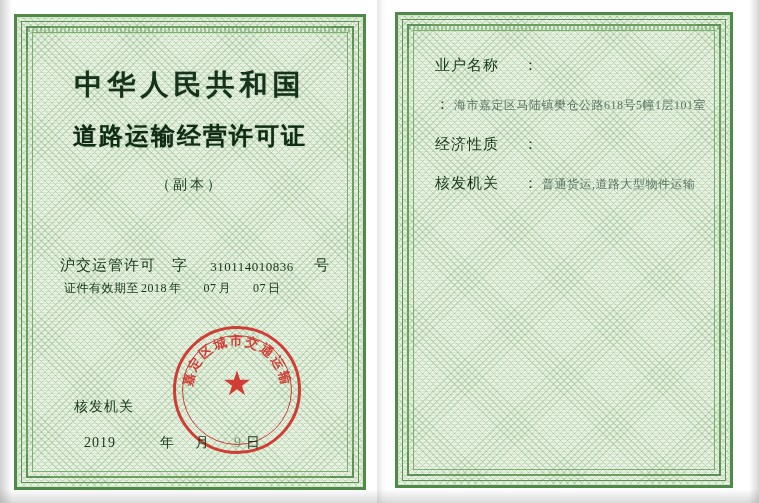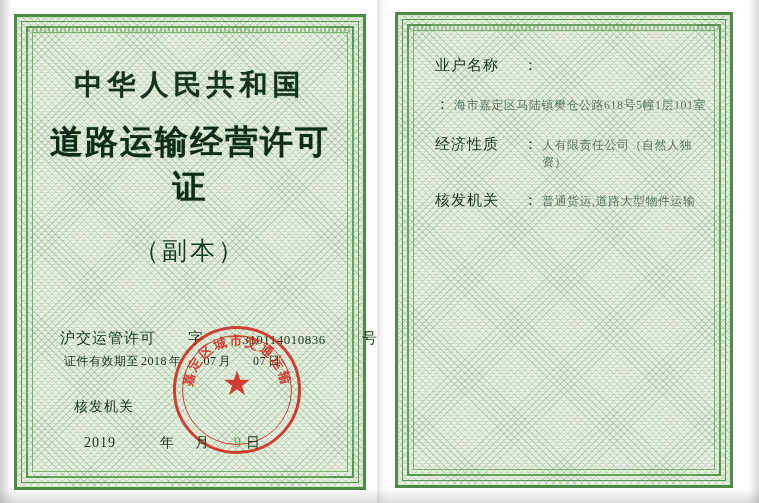--- a/index.html
+++ b/index.html
@@ -105,46 +105,45 @@
     font-size: 28px;
     letter-spacing: 5px;
     color: #14331a;
     text-shadow: 0 0 1px rgba(20,51,26,0.5);
   }
   .title-main {
     margin-top: 16px;
     text-align: center;
     font-family: "Liberation Serif", serif;
     font-weight: bold;
-    font-size: 33px;
+    font-size: 24px;
     letter-spacing: 2px;
     color: #0f2d14;
     text-shadow: 0 0 1px rgba(15,45,20,0.6);
   }
   .title-sub {
     margin-top: 24px;
     text-align: center;
     font-family: "Liberation Serif", serif;
-    font-size: 25px;
+    font-size: 14px;
     letter-spacing: 3px;
     color: #173a1c;
   }
 
   .field-row {
     display: flex;
     align-items: flex-end;
     font-family: "Liberation Serif", serif;
     color: #17361a;
   }
   .licno-row {
     margin-top: 62px;
     padding-left: 22px;
     font-size: 15px;
     letter-spacing: 1px;
-    gap: 16px;
   }
   .licno-label { white-space: nowrap; }
   .licno-zi { margin: 0 16px; }
   .licno-value {
     font-size: 13px;
     letter-spacing: 0.5px;
     border-bottom: 0px solid transparent;
     min-width: 96px;
     text-align: center;
   }
@@ -391,21 +390,20 @@
           </div>
 
           <div class="info-row">
             <span class="info-colon">：</span>
             <span class="info-value two-line">海市嘉定区马陆镇樊仓公路618号5幢1层101室</span>
           </div>
 
           <div class="info-row">
             <span class="info-label">经济性质</span>
             <span class="info-colon">：</span>
-            <span class="info-value">人有限责任公司（自然人独资）</span>
           </div>
 
           <div class="info-row">
             <span class="info-label">核发机关</span>
             <span class="info-colon">：</span>
             <span class="info-value">普通货运,道路大型物件运输</span>
           </div>
 
         </div>
       </div>

